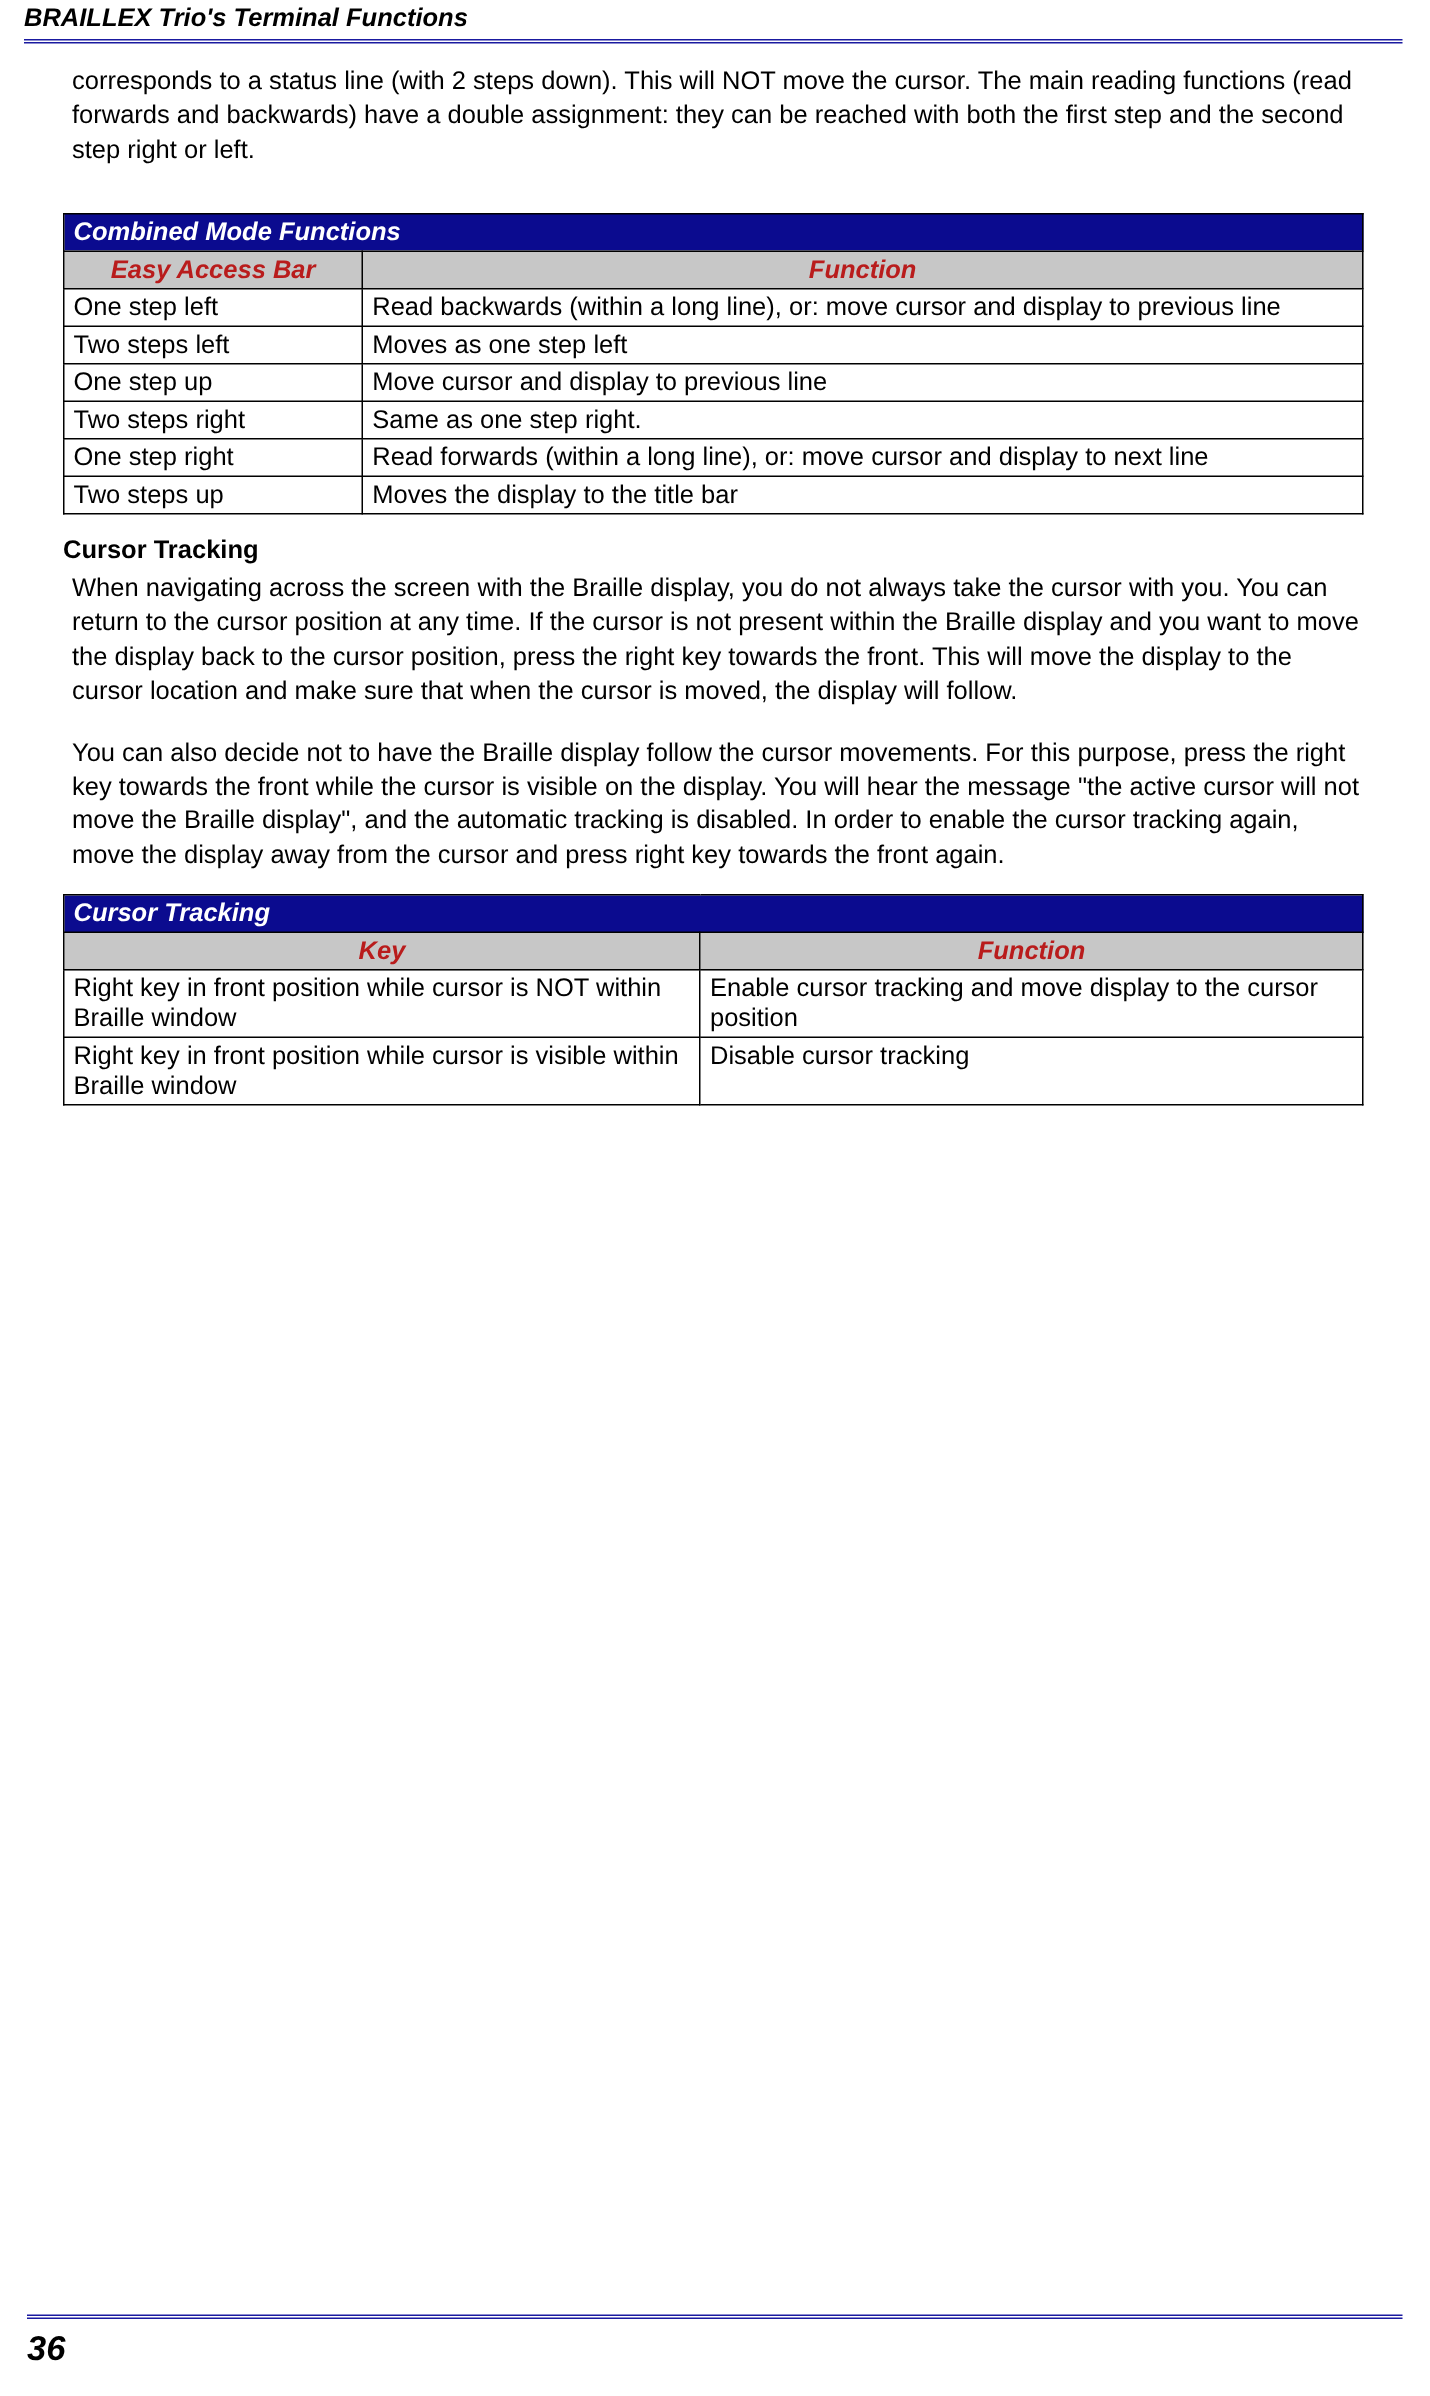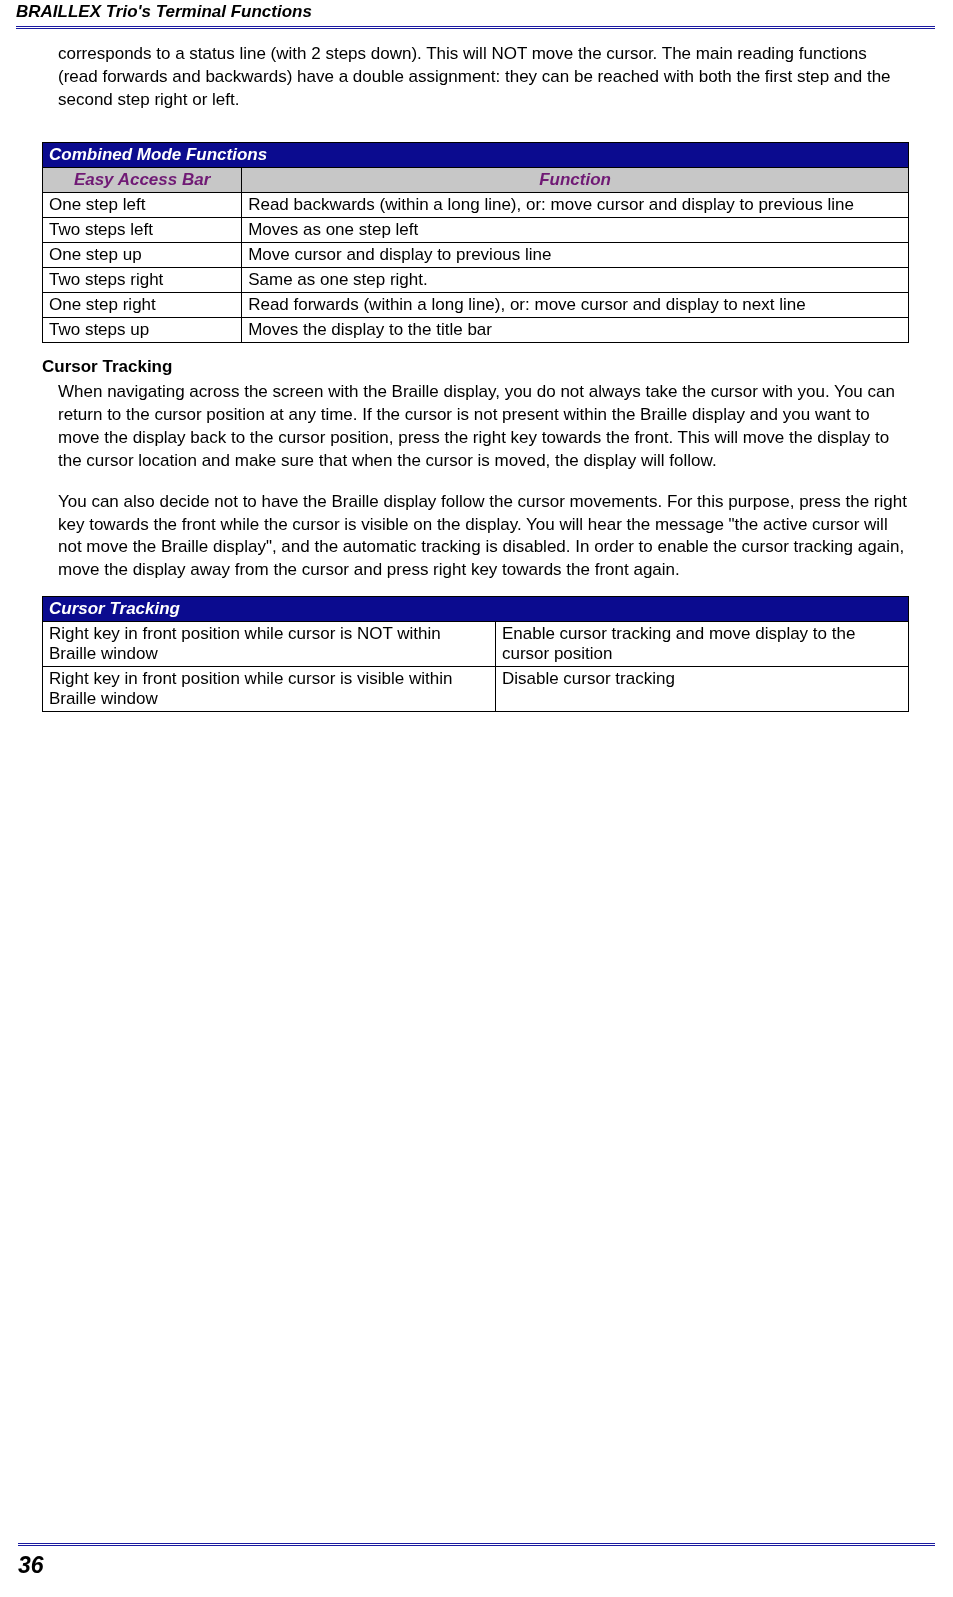--- a/index.html
+++ b/index.html
@@ -22,21 +22,21 @@
     font-style: italic;
     font-size: 17px;
     padding: 2px 0 4px 0;
     border-bottom: 3px double #1a1aa0;
     margin-bottom: 14px;
   }
   .content {
     padding: 0 26px 0 26px;
   }
   p.body {
-    margin: 0 0 14px 16px;
+    margin: 0 0 14px 6px;
     line-height: 1.35;
   }
   .section-heading {
     font-weight: bold;
     margin: 14px 0 4px 0;
     font-size: 17px;
   }
   table.func {
     border-collapse: collapse;
     width: 100%;
@@ -53,21 +53,21 @@
   }
   table.func .title-row th {
     background: #0b0b8f;
     color: #fff;
     font-weight: bold;
     font-style: italic;
     text-align: left;
   }
   table.func .head-row th {
     background: #c7c7c7;
-    color: #701a75;
+    color: #b91c1c;
     font-weight: bold;
     font-style: italic;
     text-align: center;
   }
   .page-footer {
     position: absolute;
     bottom: 18px;
     left: 18px;
     right: 18px;
     border-top: 3px double #1a1aa0;
@@ -128,20 +128,24 @@
 
     <p class="body" style="margin-bottom:18px;">When navigating across the screen with the Braille display, you do not always take the cursor with you. You can return to the cursor position at any time. If the cursor is not present within the Braille display and you want to move the display back to the cursor position, press the right key towards the front. This will move the display to the cursor location and make sure that when the cursor is moved, the display will follow.</p>
 
     <p class="body">You can also decide not to have the Braille display follow the cursor movements. For this purpose, press the right key towards the front while the cursor is visible on the display. You will hear the message "the active cursor will not move the Braille display", and the automatic tracking is disabled. In order to enable the cursor tracking again, move the display away from the cursor and press right key towards the front again.</p>
 
     <table class="func tight">
       <tbody>
           <tr class="title-row">
         <th colspan="2">Cursor Tracking</th>
       </tr>
+      <tr class="head-row">
+        <th style="width:49%;">Key</th>
+        <th>Function</th>
+      </tr>
       <tr>
         <td>Right key in front position while cursor is NOT within Braille window</td>
         <td>Enable cursor tracking and move display to the cursor position</td>
       </tr>
       <tr>
         <td>Right key in front position while cursor is visible within Braille window</td>
         <td>Disable cursor tracking</td>
       </tr>
     </tbody>
       </table>

